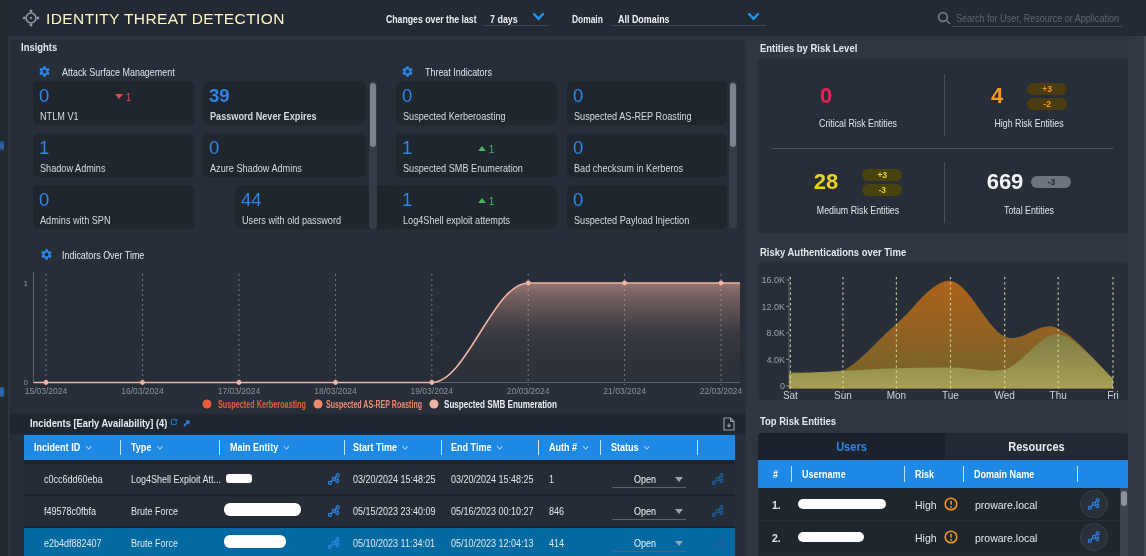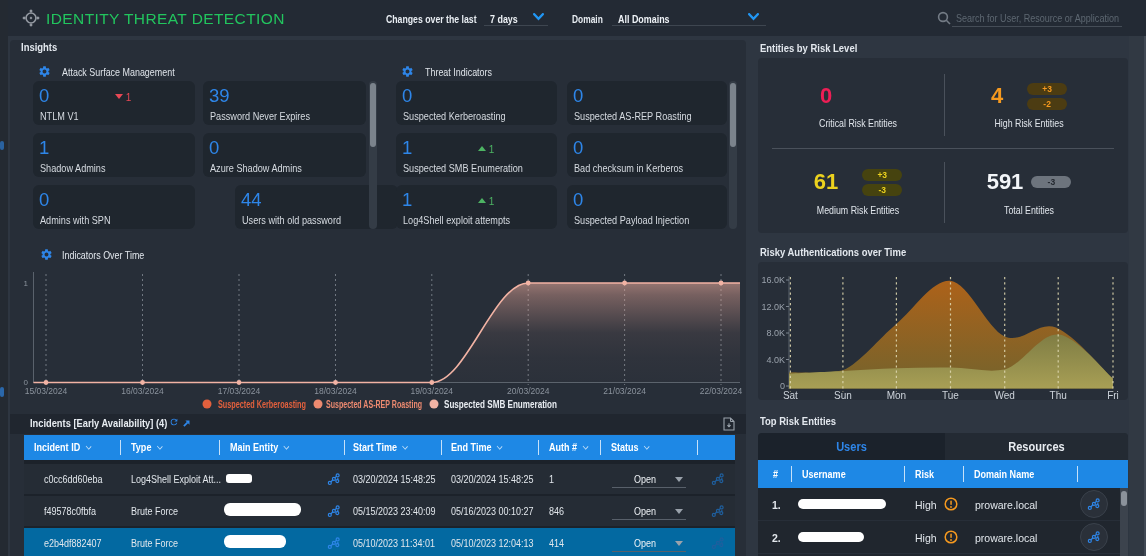--- a/index.html
+++ b/index.html
@@ -34,21 +34,21 @@
   <svg class="abs" style="left:21px;top:8px;" width="20" height="20" viewBox="0 0 24 24">
     <circle cx="12" cy="12" r="5.9" fill="none" stroke="#969ca4" stroke-width="1.9"></circle>
     <g fill="#969ca4">
       <rect x="10.5" y="2.2" width="3" height="3" transform="rotate(45 12 3.7)"></rect>
       <rect x="10.5" y="18.8" width="3" height="3" transform="rotate(45 12 20.3)"></rect>
       <rect x="2.2" y="10.5" width="3" height="3" transform="rotate(45 3.7 12)"></rect>
       <rect x="18.8" y="10.5" width="3" height="3" transform="rotate(45 20.3 12)"></rect>
       <rect x="10.8" y="10.8" width="2.4" height="2.4" transform="rotate(45 12 12)"></rect>
     </g>
   </svg>
-  <div class="abs" style="left:46px;top:10px;font-size:15.5px;letter-spacing:0.4px;color:#22c55e;">IDENTITY THREAT DETECTION</div>
+  <div class="abs" style="left:46px;top:10px;font-size:15.5px;letter-spacing:0.4px;color:#fef9c3;">IDENTITY THREAT DETECTION</div>
   <div class="abs cond" style="left:386px;top:13px;font-size:10.5px;font-weight:bold;color:#e8edf2;transform:scaleX(0.83);">Changes over the last</div>
   <div class="abs" style="left:484px;top:0;width:64px;height:26px;border-bottom:1px solid #3e4650;"></div>
   <div class="abs cond" style="left:490px;top:13px;font-size:10.5px;font-weight:bold;color:#eef2f6;transform:scaleX(0.85);">7 days</div>
   <svg class="abs" style="left:533px;top:13px;" width="11" height="8" viewBox="0 0 11 8">
       <path d="M1.2 1.2 L5.5 5.8 L9.8 1.2" fill="none" stroke="#2196f3" stroke-width="2.4" stroke-linecap="round"></path>
     </svg>
   <div class="abs cond" style="left:572px;top:13px;font-size:10.5px;font-weight:bold;color:#e8edf2;transform:scaleX(0.8);">Domain</div>
   <div class="abs" style="left:612px;top:0;width:154px;height:26px;border-bottom:1px solid #3e4650;"></div>
   <div class="abs cond" style="left:618px;top:13px;font-size:10.5px;font-weight:bold;color:#eef2f6;transform:scaleX(0.85);">All Domains</div>
   <svg class="abs" style="left:748px;top:13px;" width="11" height="8" viewBox="0 0 11 8">
@@ -70,21 +70,21 @@
   <svg class="abs gear" style="left:38px;top:65px;" width="13" height="13" viewBox="0 0 24 24">
       <path fill="#2e86e9" d="M19.14 12.94c.04-.3.06-.61.06-.94 0-.32-.02-.64-.07-.94l2.03-1.58c.18-.14.23-.41.12-.61l-1.92-3.32c-.12-.22-.37-.29-.59-.22l-2.39.96c-.5-.38-1.03-.7-1.62-.94L14.4 2.81c-.04-.24-.24-.41-.48-.41h-3.84c-.24 0-.43.17-.47.41L9.25 5.35c-.59.24-1.13.57-1.62.94l-2.39-.96c-.22-.08-.47 0-.59.22L2.74 8.87c-.12.21-.08.47.12.61l2.03 1.58c-.05.3-.09.63-.09.94s.02.64.07.94l-2.03 1.58c-.18.14-.23.41-.12.61l1.92 3.32c.12.22.37.29.59.22l2.39-.96c.5.38 1.03.7 1.62.94l.36 2.54c.05.24.24.41.48.41h3.84c.24 0 .44-.17.47-.41l.36-2.54c.59-.24 1.13-.56 1.62-.94l2.39.96c.22.08.47 0 .59-.22l1.92-3.32c.12-.22.07-.47-.12-.61l-2.01-1.58zM12 15.6c-1.98 0-3.6-1.62-3.6-3.6s1.62-3.6 3.6-3.6 3.6 1.62 3.6 3.6-1.62 3.6-3.6 3.6z"></path>
     </svg>
   <div class="abs cond" style="left:62px;top:66px;font-size:10.5px;color:#dfe4ea;">Attack Surface Management</div>
 
   <div class="card" style="left:33px;top:81px;width:162px;height:44px;">
     <div class="num">0</div>
       <div class="lbl">NTLM V1</div>
     <div class="ind" style="color:#e84855;"><span style="display:inline-block;width:0;height:0;border-left:4px solid transparent;border-right:4px solid transparent;border-top:5px solid #e84855;vertical-align:2px;"></span>&nbsp;1</div>
   </div>
-  <div class="card" style="left:203px;top:81px;width:163px;height:44px;">
+  <div class="card" style="left:203px;top:81px;width:163px;height:44px;font-weight:bold;">
       <div class="num">39</div>
       <div class="lbl">Password Never Expires</div>
     </div>
   <div class="card" style="left:33px;top:133px;width:162px;height:44px;">
       <div class="num">1</div>
       <div class="lbl">Shadow Admins</div>
     </div>
   <div class="card" style="left:203px;top:133px;width:163px;height:44px;">
       <div class="num">0</div>
       <div class="lbl">Azure Shadow Admins</div>
@@ -338,30 +338,30 @@
   <div class="abs" style="left:944px;top:74px;width:170px;height:44px;display:flex;align-items:center;justify-content:center;">
     <span style="font-size:22px;font-weight:bold;color:#f5991f;">4</span>
     <span style="display:inline-flex;flex-direction:column;margin-left:24px;gap:3px;">
       <span style="width:40px;height:12px;border-radius:6px;background:#4c3c12;color:#f5991f;font-size:8.5px;font-weight:bold;text-align:center;line-height:12px;">+3</span>
       <span style="width:40px;height:12px;border-radius:6px;background:#4c3c12;color:#f5991f;font-size:8.5px;font-weight:bold;text-align:center;line-height:12px;">-2</span>
     </span>
   </div>
   <div class="abs" style="left:944px;top:117px;width:170px;text-align:center;font-size:10.5px;color:#e0e5eb;transform:scaleX(0.84);transform-origin:center;">High Risk Entities</div>
 
   <div class="abs" style="left:772px;top:160px;width:172px;height:44px;display:flex;align-items:center;justify-content:center;">
-    <span style="font-size:22px;font-weight:bold;color:#ecd21e;">61</span>
+    <span style="font-size:22px;font-weight:bold;color:#ecd21e;">28</span>
     <span style="display:inline-flex;flex-direction:column;margin-left:24px;gap:3px;">
       <span style="width:40px;height:12px;border-radius:6px;background:#46430f;color:#ecd21e;font-size:8.5px;font-weight:bold;text-align:center;line-height:12px;">+3</span>
       <span style="width:40px;height:12px;border-radius:6px;background:#46430f;color:#ecd21e;font-size:8.5px;font-weight:bold;text-align:center;line-height:12px;">-3</span>
     </span>
   </div>
   <div class="abs" style="left:772px;top:204px;width:172px;text-align:center;font-size:10.5px;color:#e0e5eb;transform:scaleX(0.84);transform-origin:center;">Medium Risk Entities</div>
 
   <div class="abs" style="left:944px;top:160px;width:170px;height:44px;display:flex;align-items:center;justify-content:center;">
-    <span style="font-size:22px;font-weight:bold;color:#f2f5f8;">591</span>
+    <span style="font-size:22px;font-weight:bold;color:#f2f5f8;">669</span>
     <span style="display:inline-block;margin-left:8px;width:40px;height:12px;border-radius:6px;background:#6d747d;color:#22272e;font-size:8.5px;font-weight:bold;text-align:center;line-height:12px;">-3</span>
   </div>
   <div class="abs" style="left:944px;top:204px;width:170px;text-align:center;font-size:10.5px;color:#e0e5eb;transform:scaleX(0.84);transform-origin:center;">Total Entities</div>
 
   <div class="ptitle" style="left:760px;top:246px;">Risky Authentications over Time</div>
   <div class="panel" style="left:758px;top:262px;width:370px;height:138px;"></div>
   <svg class="abs" style="left:758px;top:262px;" width="370" height="138" viewBox="0 0 370 138">
     <defs>
       <linearGradient id="gor" x1="0" y1="18" x2="0" y2="126" gradientUnits="userSpaceOnUse">
         <stop offset="0" stop-color="#b36418" stop-opacity="0.96"></stop>

